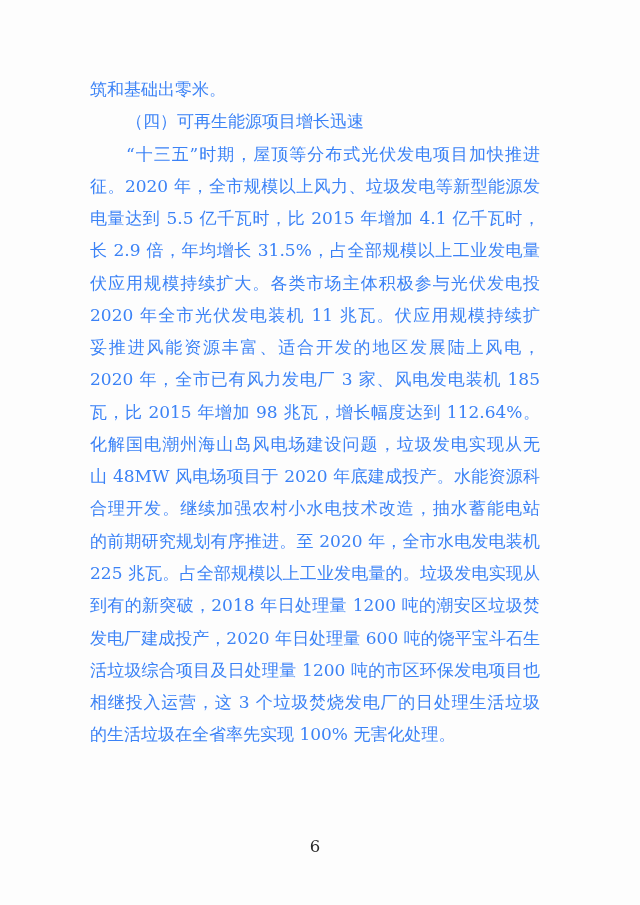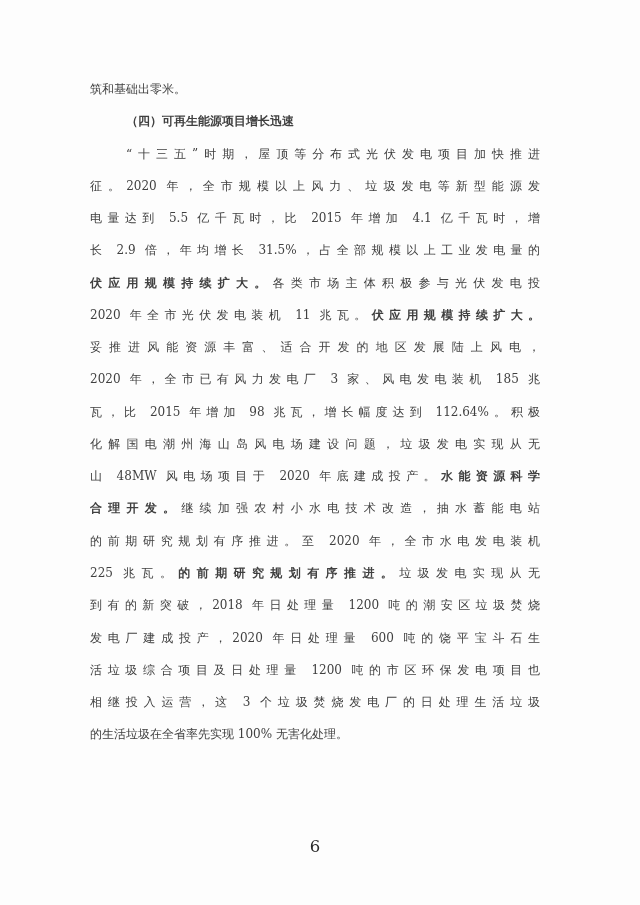--- a/index.html
+++ b/index.html
@@ -17,33 +17,33 @@
   .text-block {
     position: absolute;
     left: 90px;
     top: 73px;
     width: 450px;
   }
 
   .line {
     height: 32.27px;
     line-height: 32.27px;
-    font-size: 12px;
-    color: #404040;
+    font-size: 17px;
+    color: #3b82f6;
     text-align: justify;
     overflow: hidden;
     white-space: nowrap;
   }
   
   .line.just { text-align-last: justify; white-space: normal; }
   
   .line.ind { text-indent: 36px; }
 
   .run { color: inherit; }
-  .run.b { font-weight: bold; }
+  .run.b { font-weight: normal; }
 
   .page-number {
     position: absolute;
     left: 90px;
     width: 450px;
     top: 832px;
     height: 30px;
     line-height: 30px;
     text-align: center;
     font-size: 16.5px;
@@ -63,21 +63,21 @@
       <div class="line just"><span class="run">长 2.9 倍，年均增长 31.5%，占全部规模以上工业发电量的</span></div>
       <div class="line just"><span class="run b">伏应用规模持续扩大。</span><span class="run">各类市场主体积极参与光伏发电投</span></div>
       <div class="line just"><span class="run">2020 年全市光伏发电装机 11 兆瓦。</span><span class="run b">伏应用规模持续扩大。</span></div>
       <div class="line just"><span class="run">妥推进风能资源丰富、适合开发的地区发展陆上风电，</span></div>
       <div class="line just"><span class="run">2020 年，全市已有风力发电厂 3 家、风电发电装机 185 兆</span></div>
       <div class="line just"><span class="run">瓦，比 2015 年增加 98 兆瓦，增长幅度达到 112.64%。积极</span></div>
       <div class="line just"><span class="run">化解国电潮州海山岛风电场建设问题，垃圾发电实现从无</span></div>
       <div class="line just"><span class="run">山 48MW 风电场项目于 2020 年底建成投产。</span><span class="run b">水能资源科学</span></div>
       <div class="line just"><span class="run b">合理开发。</span><span class="run">继续加强农村小水电技术改造，抽水蓄能电站</span></div>
       <div class="line just"><span class="run">的前期研究规划有序推进。至 2020 年，全市水电发电装机</span></div>
-      <div class="line just"><span class="run">225 兆瓦。</span><span class="run b">的前期研究规划有序推进。</span><span class="run">垃圾发电实现从无</span></div>
+      <div class="line just"><span class="run">225 兆瓦。</span><span class="run b">占全部规模以上工业发电量的。</span><span class="run">垃圾发电实现从无</span></div>
       <div class="line just"><span class="run">到有的新突破，2018 年日处理量 1200 吨的潮安区垃圾焚烧</span></div>
       <div class="line just"><span class="run">发电厂建成投产，2020 年日处理量 600 吨的饶平宝斗石生</span></div>
       <div class="line just"><span class="run">活垃圾综合项目及日处理量 1200 吨的市区环保发电项目也</span></div>
       <div class="line just"><span class="run">相继投入运营，这 3 个垃圾焚烧发电厂的日处理生活垃圾</span></div>
       <div class="line"><span class="run">的生活垃圾在全省率先实现 100% 无害化处理。</span></div>
     </div>
   <div class="page-number">6</div>
 </div>
 
 </body></html>

